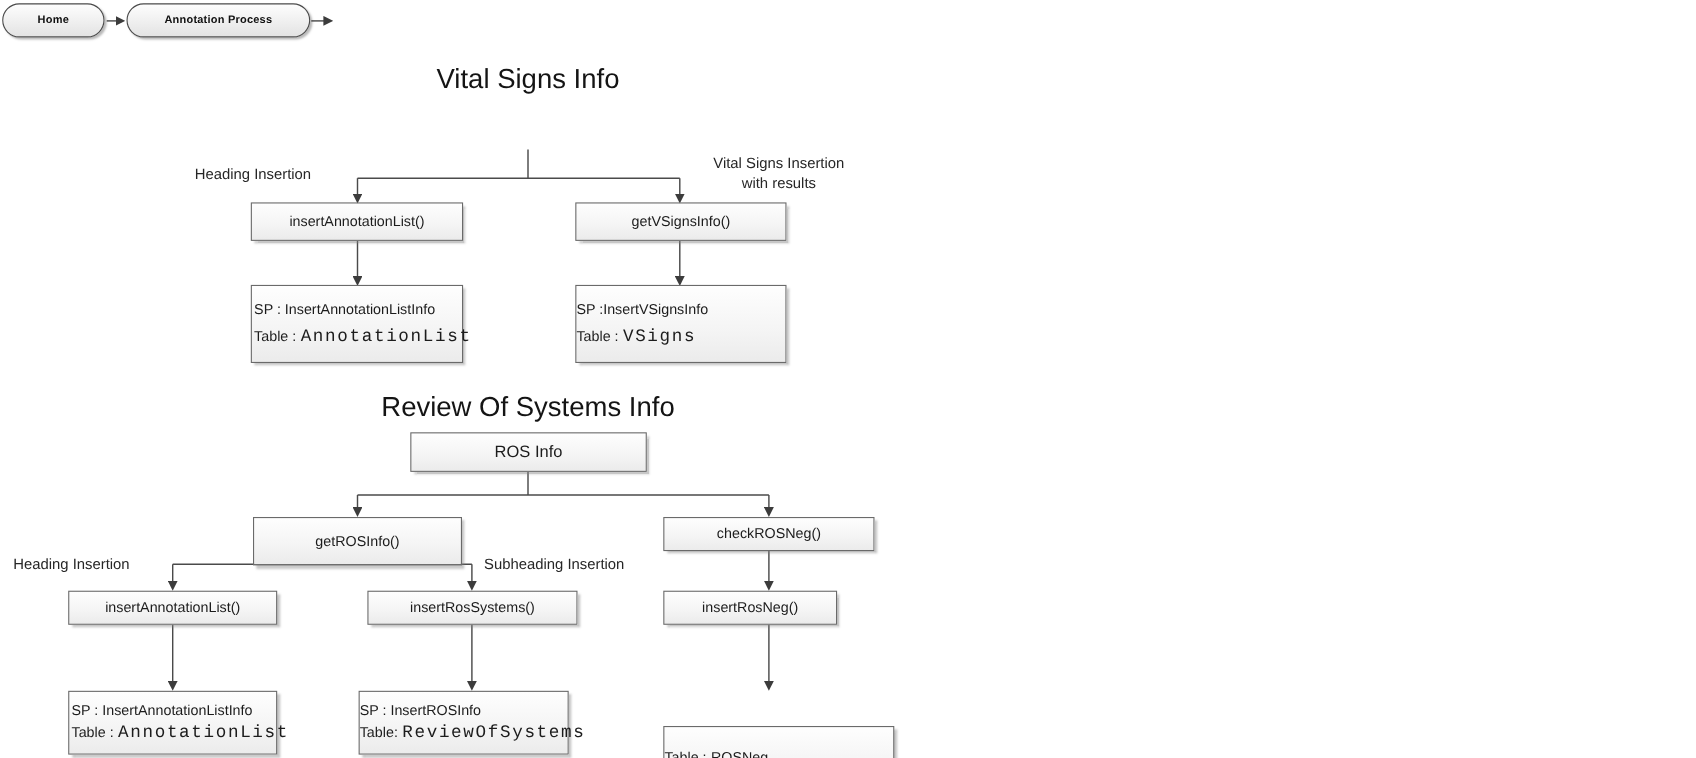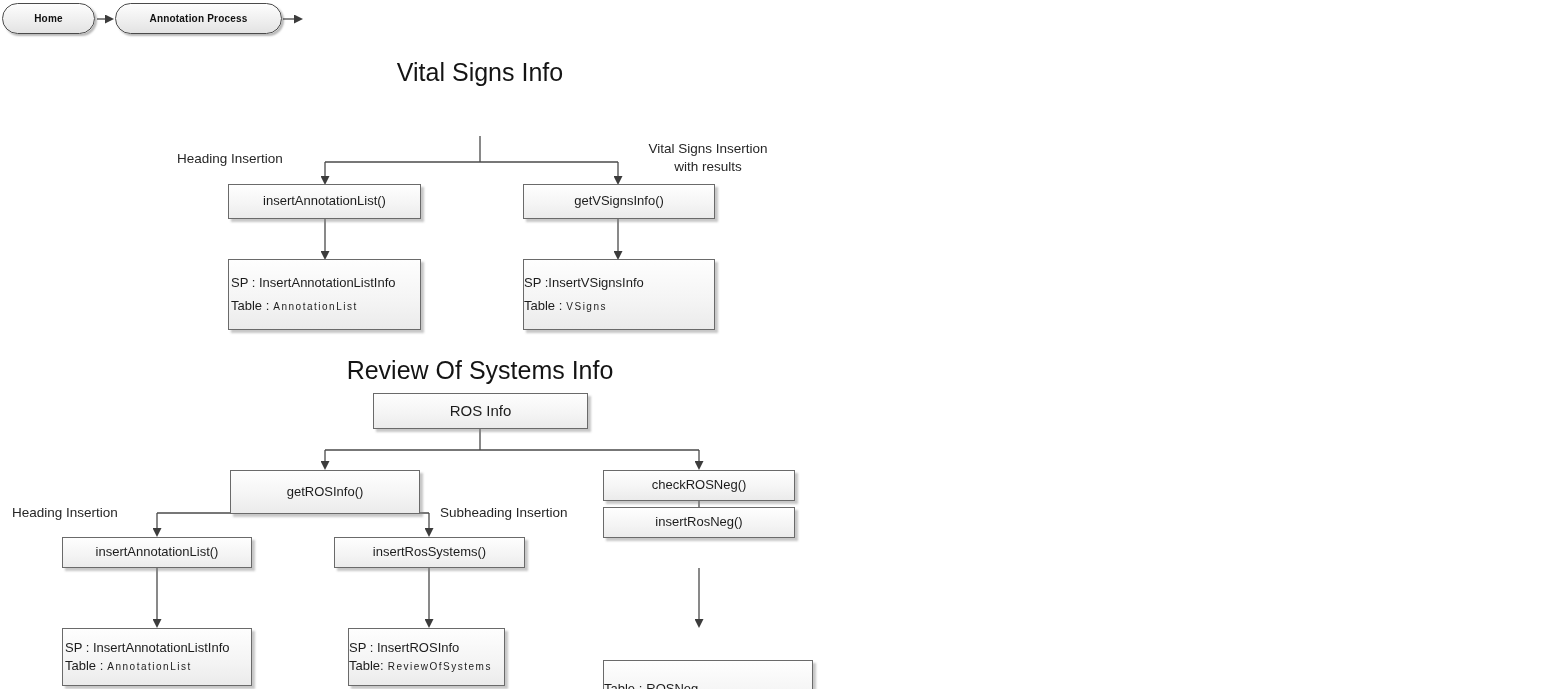--- a/index.html
+++ b/index.html
@@ -29,21 +29,21 @@
     box-shadow: 3px 3px 2px rgba(130,130,130,0.45);
     display: flex; flex-direction: column; align-items: center; justify-content: center;
     font-size: 13px; color: #1c1c1c; text-align: center; line-height: 1.25;
   }
   .node.big { font-size: 15px; }
   .node.leaf { align-items: flex-start; }
   .node.leaf.left-align { align-items: flex-start; text-align: left; padding-left: 2px; }
   .node .line { white-space: nowrap; }
   .node.tall .line { margin: 3px 0; }
   .node.short .line { margin: 1px 0; }
-  .mono { font-family: Liberation Sans, sans-serif; font-size: 10px; letter-spacing: 1.5px; }
+  .mono { font-family: Liberation Mono, monospace; font-size: 16px; letter-spacing: 1.5px; }
   .pfx { margin-right: 4px; margin-top: 20px; }
 
   
   .section-title {
     position: absolute; width: 300px; text-align: center;
     font-size: 25px; color: #141414;
   }
 
   
   .edge-label { position: absolute; font-size: 13.5px; color: #262626; white-space: nowrap; }
@@ -143,32 +143,32 @@
   <div class="edge-label" style="left:440px; top:505px;">Subheading Insertion</div>
 
   <div class="node" style="left:62px; top:537px; width:190px; height:31px;">
     <div class="line">insertAnnotationList()</div>
   </div>
 
   <div class="node" style="left:334px; top:537px; width:191px; height:31px;">
     <div class="line">insertRosSystems()</div>
   </div>
 
-  <div class="node" style="left:603px; top:507px; width:192px; height:31px;">
+  <div class="node" style="left:603px; top:537px; width:158px; height:31px;">
     <div class="line">insertRosNeg()</div>
   </div>
 
   <div class="node leaf short left-align" style="left:62px; top:628px; width:190px; height:58px;">
     <div class="line">SP : InsertAnnotationListInfo</div>
     <div class="line">
       <span class="pfx">Table :</span><span class="mono">AnnotationList</span>
     </div>
   </div>
 
-  <div class="node leaf short" style="left:348px; top:628px; width:157px; height:58px;">
+  <div class="node leaf short" style="left:326px; top:628px; width:191px; height:58px;">
     <div class="line">SP : InsertROSInfo</div>
     <div class="line">
       <span class="pfx">Table:</span><span class="mono">ReviewOfSystems</span>
     </div>
   </div>
 
   <div class="node leaf short" style="left:603px; top:660px; width:210px; height:58px;">
     <div class="line">
       <span class="pfx">Table :</span><span>ROSNeg</span>
     </div>

